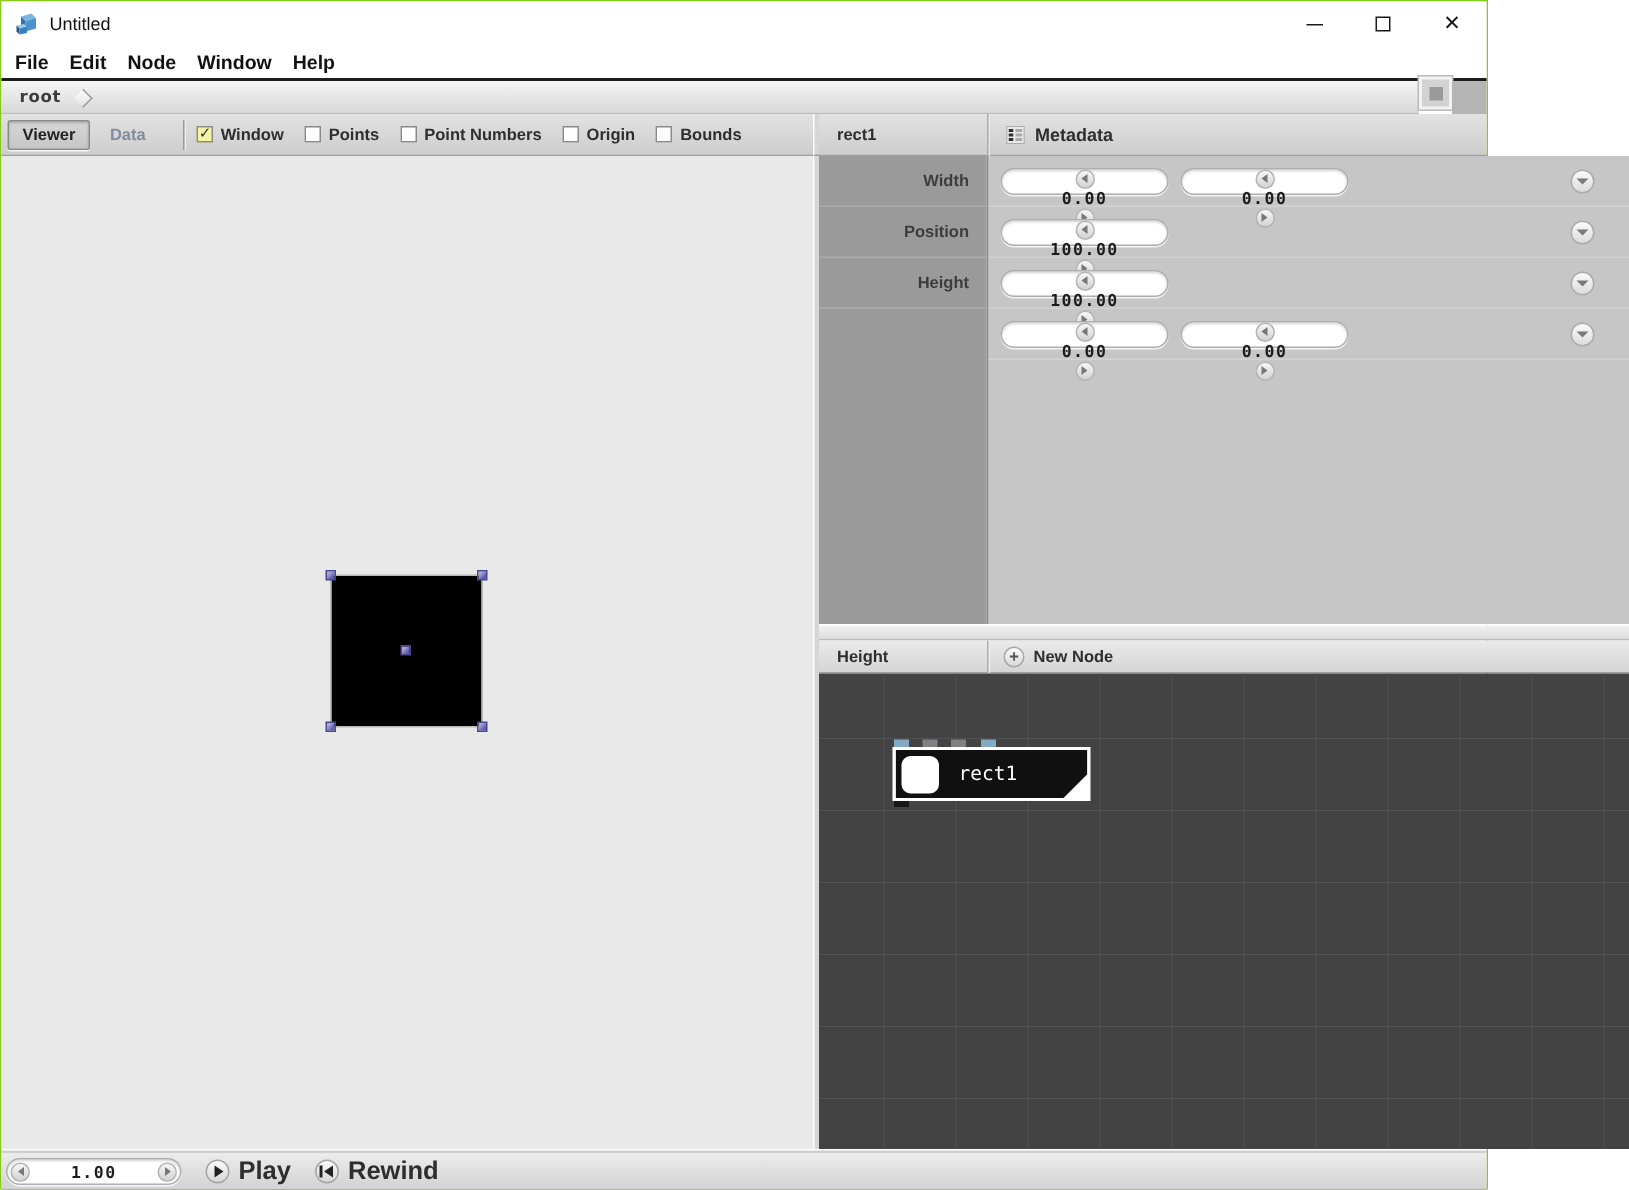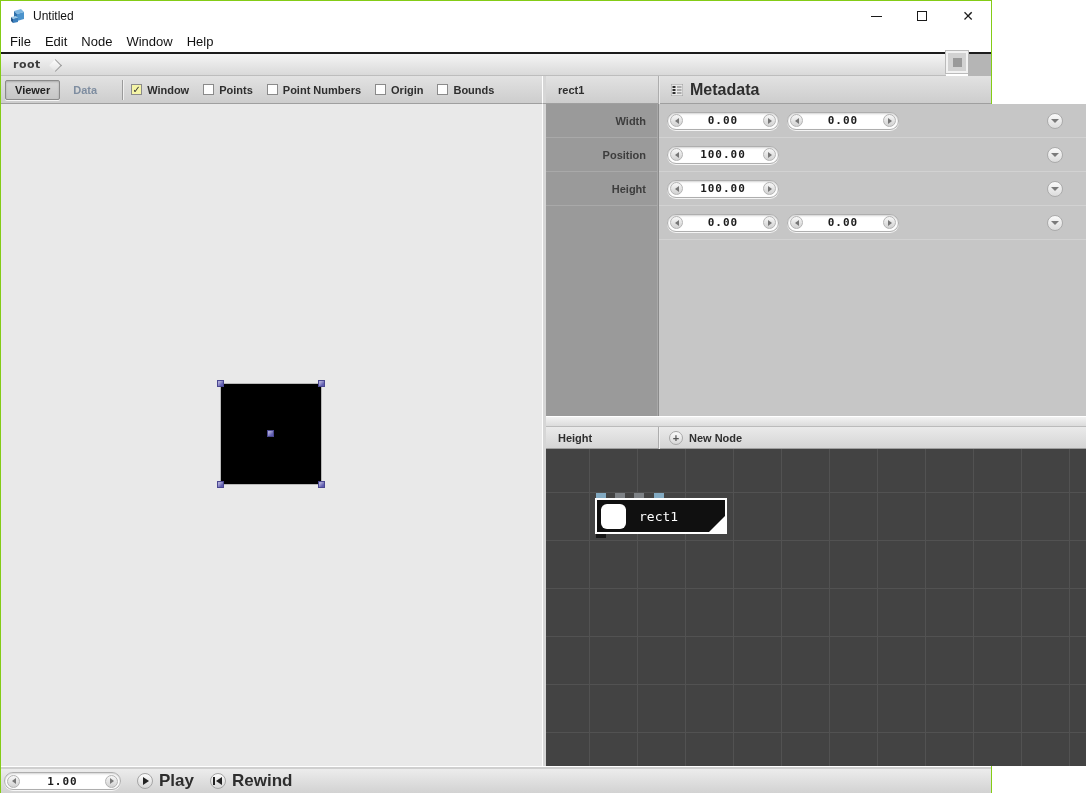--- a/index.html
+++ b/index.html
@@ -17,21 +17,21 @@
   .win-btn { width:46px; height:30px; display:flex; align-items:center;
     justify-content:center; }
   .glyph-min { width:11px; height:0; border-top:1px solid #1a1a1a; }
   .glyph-max { width:10px; height:10px; border:1px solid #1a1a1a; }
   .glyph-close { font-size:14px; color:#1a1a1a; line-height:1;
     font-family:"DejaVu Sans", sans-serif; }
 
   
   .menubar { position:absolute; left:0; top:30px; width:100%; height:21px;
     background:#fff; display:flex; align-items:center; padding-left:2px; }
-  .menu-item { font-size:13px; color:#111; padding:2px 7px; }
+  .menu-item { font-size:13px; color:#111; padding:2px 7px;font-weight:bold; }
   .menu-divider { position:absolute; left:0; top:51px; width:100%; height:2px;
     background:#1c1c1c; }
 
   
   .crumbbar { position:absolute; left:0; top:53px; width:100%; height:22px;
     display:flex; }
   .crumbs { flex:1; background:linear-gradient(#f5f5f5,#d9d9d9);
     display:flex; align-items:center; border-bottom:1px solid #bdbdbd; }
   .crumb-label { font-size:11px; font-weight:bold; color:#3c3c3c;
     margin-left:12px; font-family:"DejaVu Sans", sans-serif; letter-spacing:0.5px;}
@@ -65,21 +65,21 @@
     background:#fdfdfd; margin-right:5px; display:flex; align-items:center;
     justify-content:center; font-size:10px; line-height:1; color:#333; }
   .checkbox.checked { background:#f4f4a6; }
   .check-label { font-size:11px; font-weight:bold; color:#2e2e2e; }
   .ph-name { font-size:11px; font-weight:bold; color:#2e2e2e; margin-left:12px;
     width:100px; }
   .ph-divider { width:1px; height:28px; background:#adadad;
     box-shadow:1px 0 0 #e8e8e8; }
   .meta-wrap { display:flex; align-items:center; margin-left:12px; }
   .meta-icon { width:12px; height:12px; margin-right:7px; }
-  .meta-label { font-size:16px; font-weight:bold; color:#2e2e2e; }
+  .meta-label { font-size:12px; font-weight:bold; color:#2e2e2e; }
 
   
   .canvas { position:absolute; left:0; top:103px; width:541px; height:662px;
     background:#e9e9e9; }
   .shape-rect { position:absolute; left:220px; top:280px; width:100px;
     height:100px; background:#000; outline:1px solid #b9b9b9; }
   .handle { position:absolute; width:7px; height:7px;
     background:linear-gradient(135deg,#aaa7d6 25%,#5f5cb0 75%);
     border:1px solid #4a4790; }
   .vsplit-main { position:absolute; left:541px; top:103px; width:4px;
@@ -94,21 +94,21 @@
   .lrow { height:34px; display:flex; align-items:center;
     justify-content:flex-end; padding-right:12px; font-size:11px;
     font-weight:bold; color:#3d3d3d; border-bottom:1px solid #a9a9a9; }
   .vrow { height:34px; display:flex; align-items:center; padding-left:8px;
     border-bottom:1px solid #d2d2d2; position:relative; }
 
   
   .stepper { height:18px; background:#fff; border:1px solid #aeaeae;
     border-radius:10px; display:flex; align-items:center; padding:0 2px;
     box-shadow:0 1px 0 rgba(255,255,255,0.8), inset 0 1px 2px rgba(0,0,0,0.18); }
-  .stepper.w112 { width:112px; margin-right:8px; }
+  .stepper.w112 { width:112px; margin-right:8px;flex-direction:column; }
   .stepper.w117 { width:117px; }
   .sbtn { width:13px; height:13px; border-radius:50%;
     background:linear-gradient(#f7f7f7,#d2d2d2); border:1px solid #b4b4b4;
     display:flex; align-items:center; justify-content:center; flex:none; }
   .tri-l { width:0; height:0; border-top:3px solid transparent;
     border-bottom:3px solid transparent; border-right:4px solid #777; }
   .tri-r { width:0; height:0; border-top:3px solid transparent;
     border-bottom:3px solid transparent; border-left:4px solid #777; }
   .sval { flex:1; text-align:center; font-size:11px; font-weight:bold;
     color:#1c1c1c; font-family:"DejaVu Sans Mono", monospace; letter-spacing:1px;}

